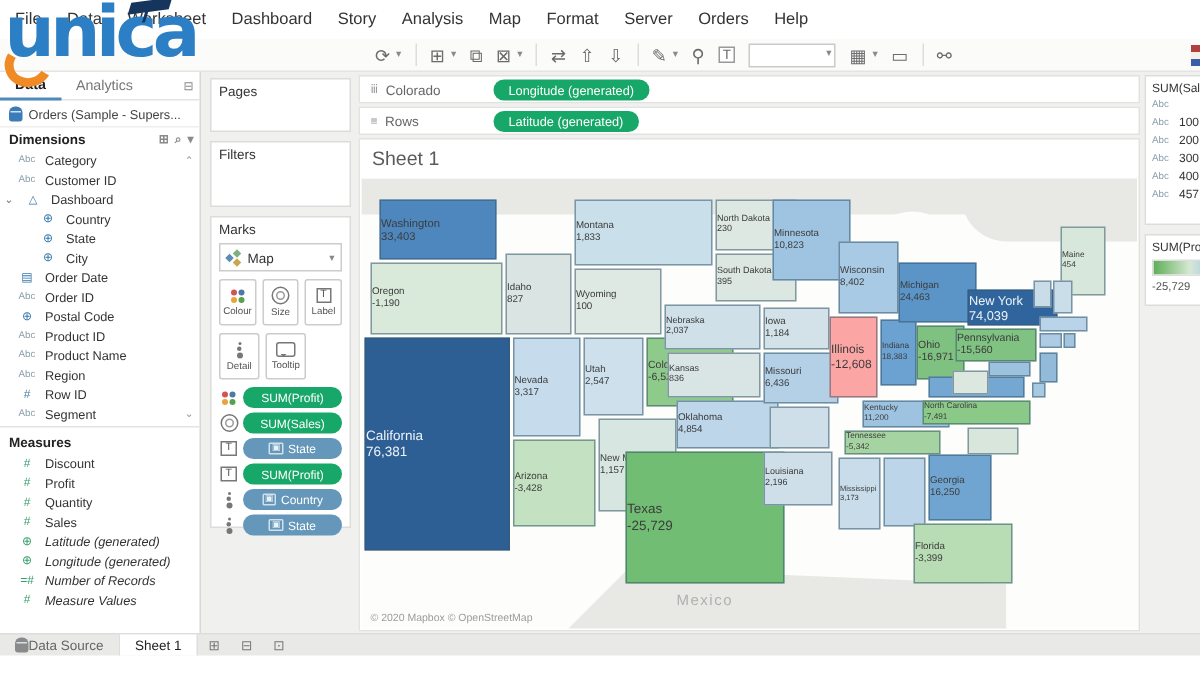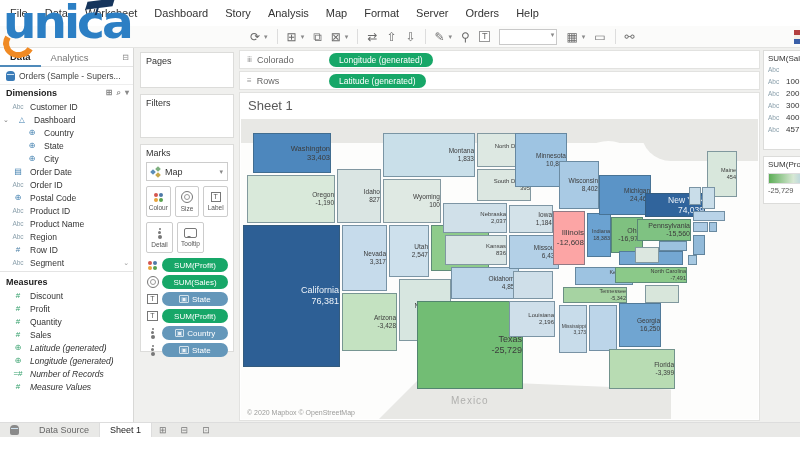--- a/index.html
+++ b/index.html
@@ -93,33 +93,33 @@
   .sheet{position:absolute;left:239px;top:92px;width:521px;height:329px;border:1px solid #e2e2e0;background:#fff;box-sizing:border-box;}
   .sheet-title{padding:5px 0 0 8px;font-size:13px;color:#5a5a5a;}
   .map{position:absolute;left:1px;top:26px;width:517px;height:300px;background:#fdfdfc;overflow:hidden;}
   .canada{position:absolute;left:0;top:0;width:100%;height:24px;background:#e8e8e5;}
   .canada2{position:absolute;left:400px;top:0;width:117px;height:42px;background:#e8e8e5;border-radius:0 0 0 30px;}
   .mexico{position:absolute;left:130px;top:260px;width:300px;height:48px;background:#e8e8e5;clip-path:polygon(0 100%,16% 0,100% 22%,100% 100%);}
   .mexico-label{position:absolute;left:210px;top:276px;font-size:10px;color:#b0b0ae;letter-spacing:1px;}
   .lakes{position:absolute;left:328px;top:24px;width:62px;height:42px;background:#fdfdfc;border-radius:50%;transform:rotate(-24deg);}
   .lake-mi{position:absolute;left:352px;top:40px;width:7px;height:52px;background:#fdfdfc;border-radius:4px;}
   .attribution{position:absolute;left:6px;bottom:3px;font-size:7px;color:#9c9c9a;}
-  .state{position:absolute;border:1px solid rgba(56,88,108,.55);display:flex;flex-direction:column;align-items:flex-end;justify-content:center;line-height:1.2;color:#3c3c3c;text-align:center;box-sizing:border-box;overflow:hidden;}
+  .state{position:absolute;border:1px solid rgba(56,88,108,.55);display:flex;flex-direction:column;align-items:flex-start;justify-content:center;line-height:1.2;color:#3c3c3c;text-align:center;box-sizing:border-box;overflow:hidden;}
   .state .vl{white-space:nowrap;}
 
   
   .legend-card{position:absolute;left:763px;width:76px;border:1px solid #dcdcda;background:#fff;font-size:8px;color:#333;padding:3px 4px;box-sizing:border-box;}
   .legend-row{display:flex;gap:4px;height:12px;align-items:center;}
   .legend-row .abc{color:#8ba0ac;font-size:6.5px;width:14px;}
   .grad{height:9px;margin:4px 0 2px;border:1px solid #ddd;}
   .grad-min{font-size:7.5px;color:#555;}
 
   
   .sheettabs{position:absolute;left:0;top:422px;width:800px;height:15px;background:#e9e9e7;display:flex;align-items:stretch;font-size:9px;color:#555;border-top:1px solid #ddd;box-sizing:border-box;}
-  .stab{display:flex;align-items:center;gap:20px;padding:0 10px;}
+  .stab{display:flex;align-items:center;gap:0;padding:0 10px;}
   .stab.ds{color:#666;}
   .stab.active{background:#fff;color:#222;border-right:1px solid #ddd;border-left:1px solid #ddd;}
   .newtab-ic{display:flex;align-items:center;padding:0 7px;color:#777;font-size:9px;}
   .statusbar{position:absolute;left:0;top:437px;width:800px;height:13px;background:#f4f4f2;border-top:1px solid #ddd;display:flex;gap:30px;padding-left:8px;font-size:8.5px;color:#555;align-items:center;box-sizing:border-box;}
 </style>
 </head>
 <body>
 
 <div class="app">
 
@@ -188,20 +188,25 @@
       <span>Dimensions</span>
       <span class="hdr-icons">
         <span>⊞</span>
         <span>⌕</span>
         <span>▾</span>
       </span>
     </div>
     <div id="dim-fields">
         <div class="field-row">
           <span class="f-ic abc">Abc</span>
+          <span class="f-label">Category</span>
+          <span class="scroll-ic">⌃</span>
+        </div>
+        <div class="field-row">
+          <span class="f-ic abc">Abc</span>
           <span class="f-label">Customer ID</span>
         </div>
         <div class="field-row">
           <span class="expander">⌄</span>
           <span class="f-ic group">△</span>
           <span class="f-label">Dashboard</span>
         </div>
         <div class="field-row indent1">
           <span class="f-ic geo">⊕</span>
           <span class="f-label">Country</span>

